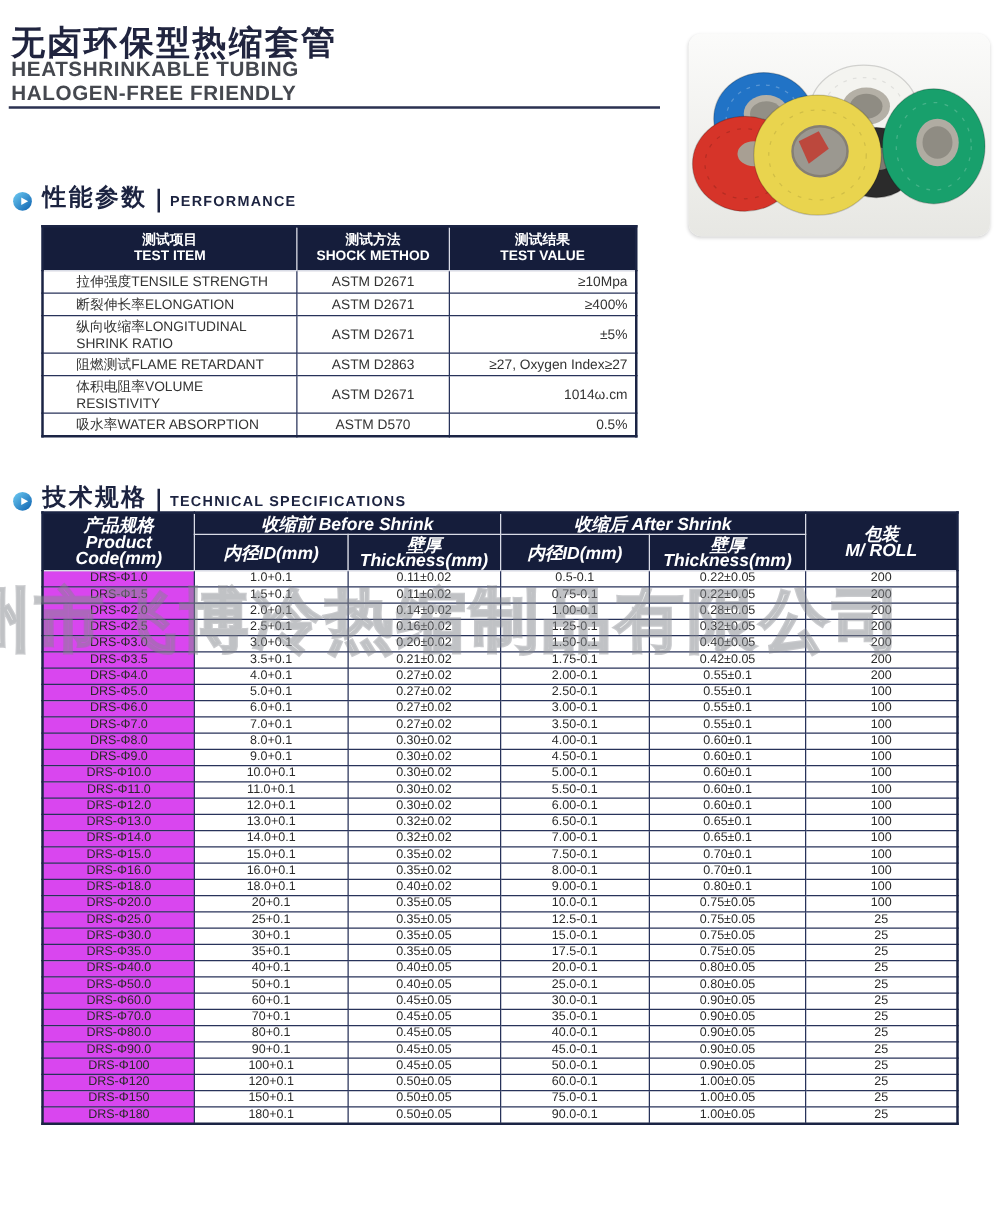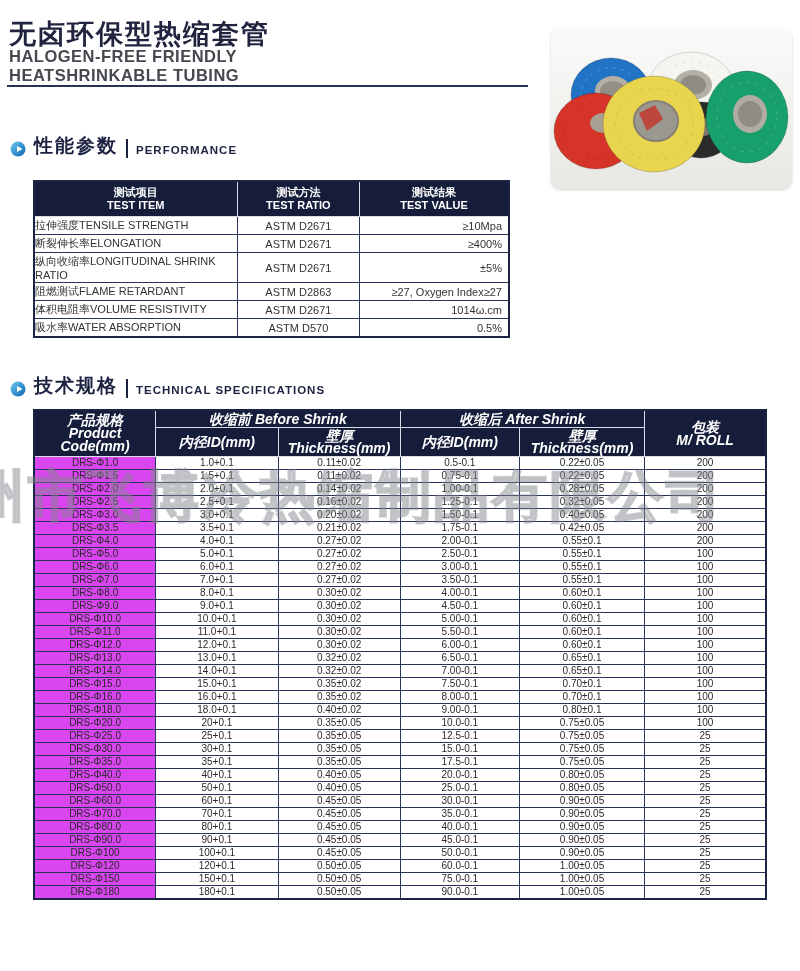--- a/index.html
+++ b/index.html
@@ -26,21 +26,21 @@
   .photo {
     position:absolute; left:551px; top:27px; width:241px; height:162px;
     border-radius:10px;
     background:linear-gradient(180deg,#fbfbfa 0%,#efefec 60%,#e7e7e3 100%);
     box-shadow:0 1px 3px rgba(0,0,0,0.18);
     overflow:hidden;
   }
 
   
   .section-head {
-    position:absolute; left:10px; display:flex; align-items:flex-end;
+    position:absolute; left:10px; display:flex; align-items:flex-end;margin-top:12px;
   }
   .section-head .icon { margin:0 8px 2px 0; }
   .section-cn { font-size:19px; font-weight:bold; color:#1c2340; letter-spacing:2px; }
   .section-en {
     font-size:11.5px; font-weight:bold; color:#1c2340; letter-spacing:1px;
     border-left:2px solid #1c2340; padding-left:8px; margin-left:8px;
     line-height:15px; margin-bottom:1px; padding-top:4px;
   }
   #section-performance { top:133px; }
   #section-specs { top:373px; }
@@ -56,21 +56,21 @@
 
   
   .perf-table {
     position:absolute; left:33px; top:180px; width:477px;
     border:2px solid #1b2444;
   }
   .perf-table thead th { font-size:11px; line-height:13px; padding:4px 2px; }
   .perf-table td {
     height:16px; font-size:11px; color:#333; padding:1px 6px; background:#fff;
   }
-  .perf-table td:nth-child(1) { text-align:left; padding-left:0; }
+  .perf-table td:nth-child(1) { text-align:left; padding-left:26px; }
   .perf-table td:nth-child(2) { text-align:center; }
   .perf-table td:nth-child(3) { text-align:right; padding-left:9px; }
 
   
   .spec-table {
     position:absolute; left:33px; top:409px; width:734px;
     border:2px solid #1b2444;
   }
   .spec-table thead th { font-size:14px; line-height:12px; padding:2px 2px;font-style:italic; }
   .spec-table thead .two-line { line-height:13px; }
@@ -89,22 +89,22 @@
     z-index:6; pointer-events:none;
   }
 </style>
 </head>
 <body>
 
 <div id="page">
 
   <div class="title-cn">无卤环保型热缩套管</div>
   <div class="subtitle">
+    <div>HEATSHRINKABLE TUBING</div>
     <div>HALOGEN-FREE FRIENDLY</div>
-    <div>HEATSHRINKABLE TUBING</div>
   </div>
   <div class="head-rule"></div>
 
   <div class="photo">
     <svg width="241" height="162" viewBox="0 0 241 162">
 
       <g>
         <ellipse cx="60" cy="68" rx="40" ry="37" stroke="rgba(0,0,0,0.2)" fill="#2173c6"></ellipse>
         <ellipse cx="60" cy="68" rx="30" ry="27" fill="none" stroke="rgba(255,255,255,0.25)" stroke-dasharray="3 5"></ellipse>
         <ellipse cx="62" cy="64" rx="18" ry="15" fill="#b4b0a6"></ellipse>
@@ -168,21 +168,21 @@
         <col style="width:150px">
       </colgroup>
     <thead>
       <tr>
         <th class="outer-t">
           <div>测试项目</div>
           <div>TEST ITEM</div>
         </th>
         <th class="outer-t">
           <div>测试方法</div>
-          <div>TEST RATIO</div>
+          <div>SHOCK METHOD</div>
         </th>
         <th class="outer-t">
           <div>测试结果</div>
           <div>TEST VALUE</div>
         </th>
       </tr>
     </thead>
     <tbody>
         <tr>
           <td>拉伸强度TENSILE STRENGTH</td>

